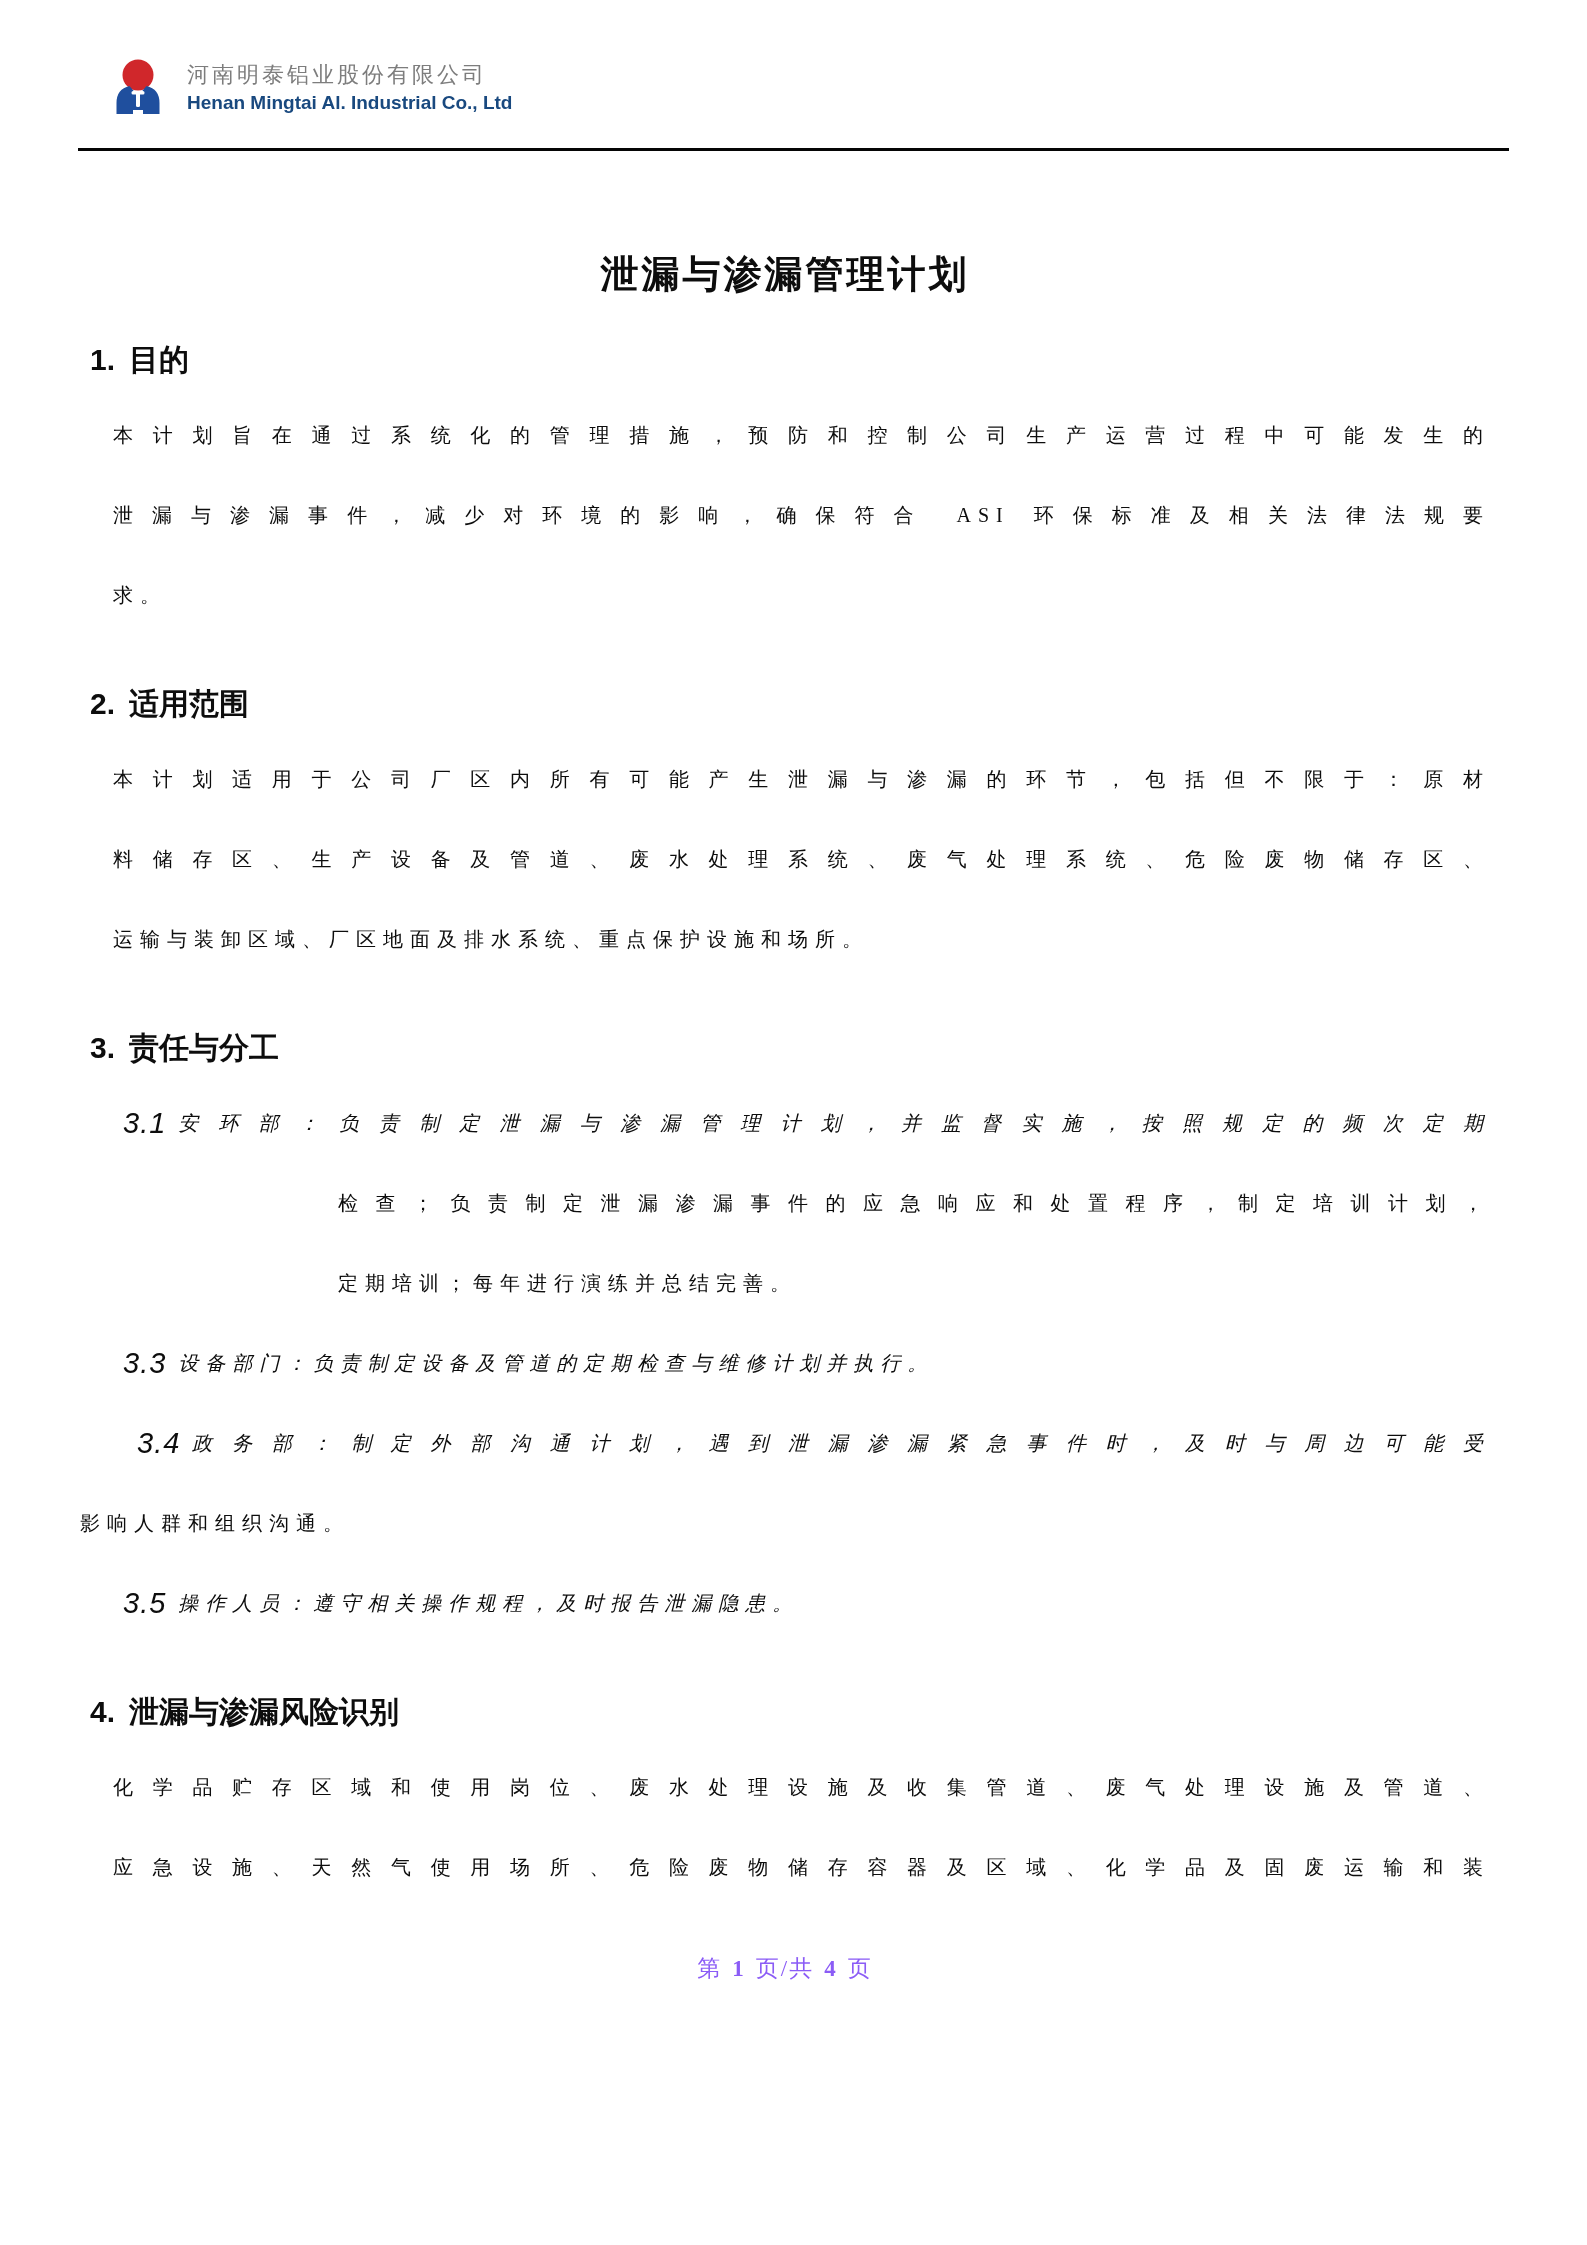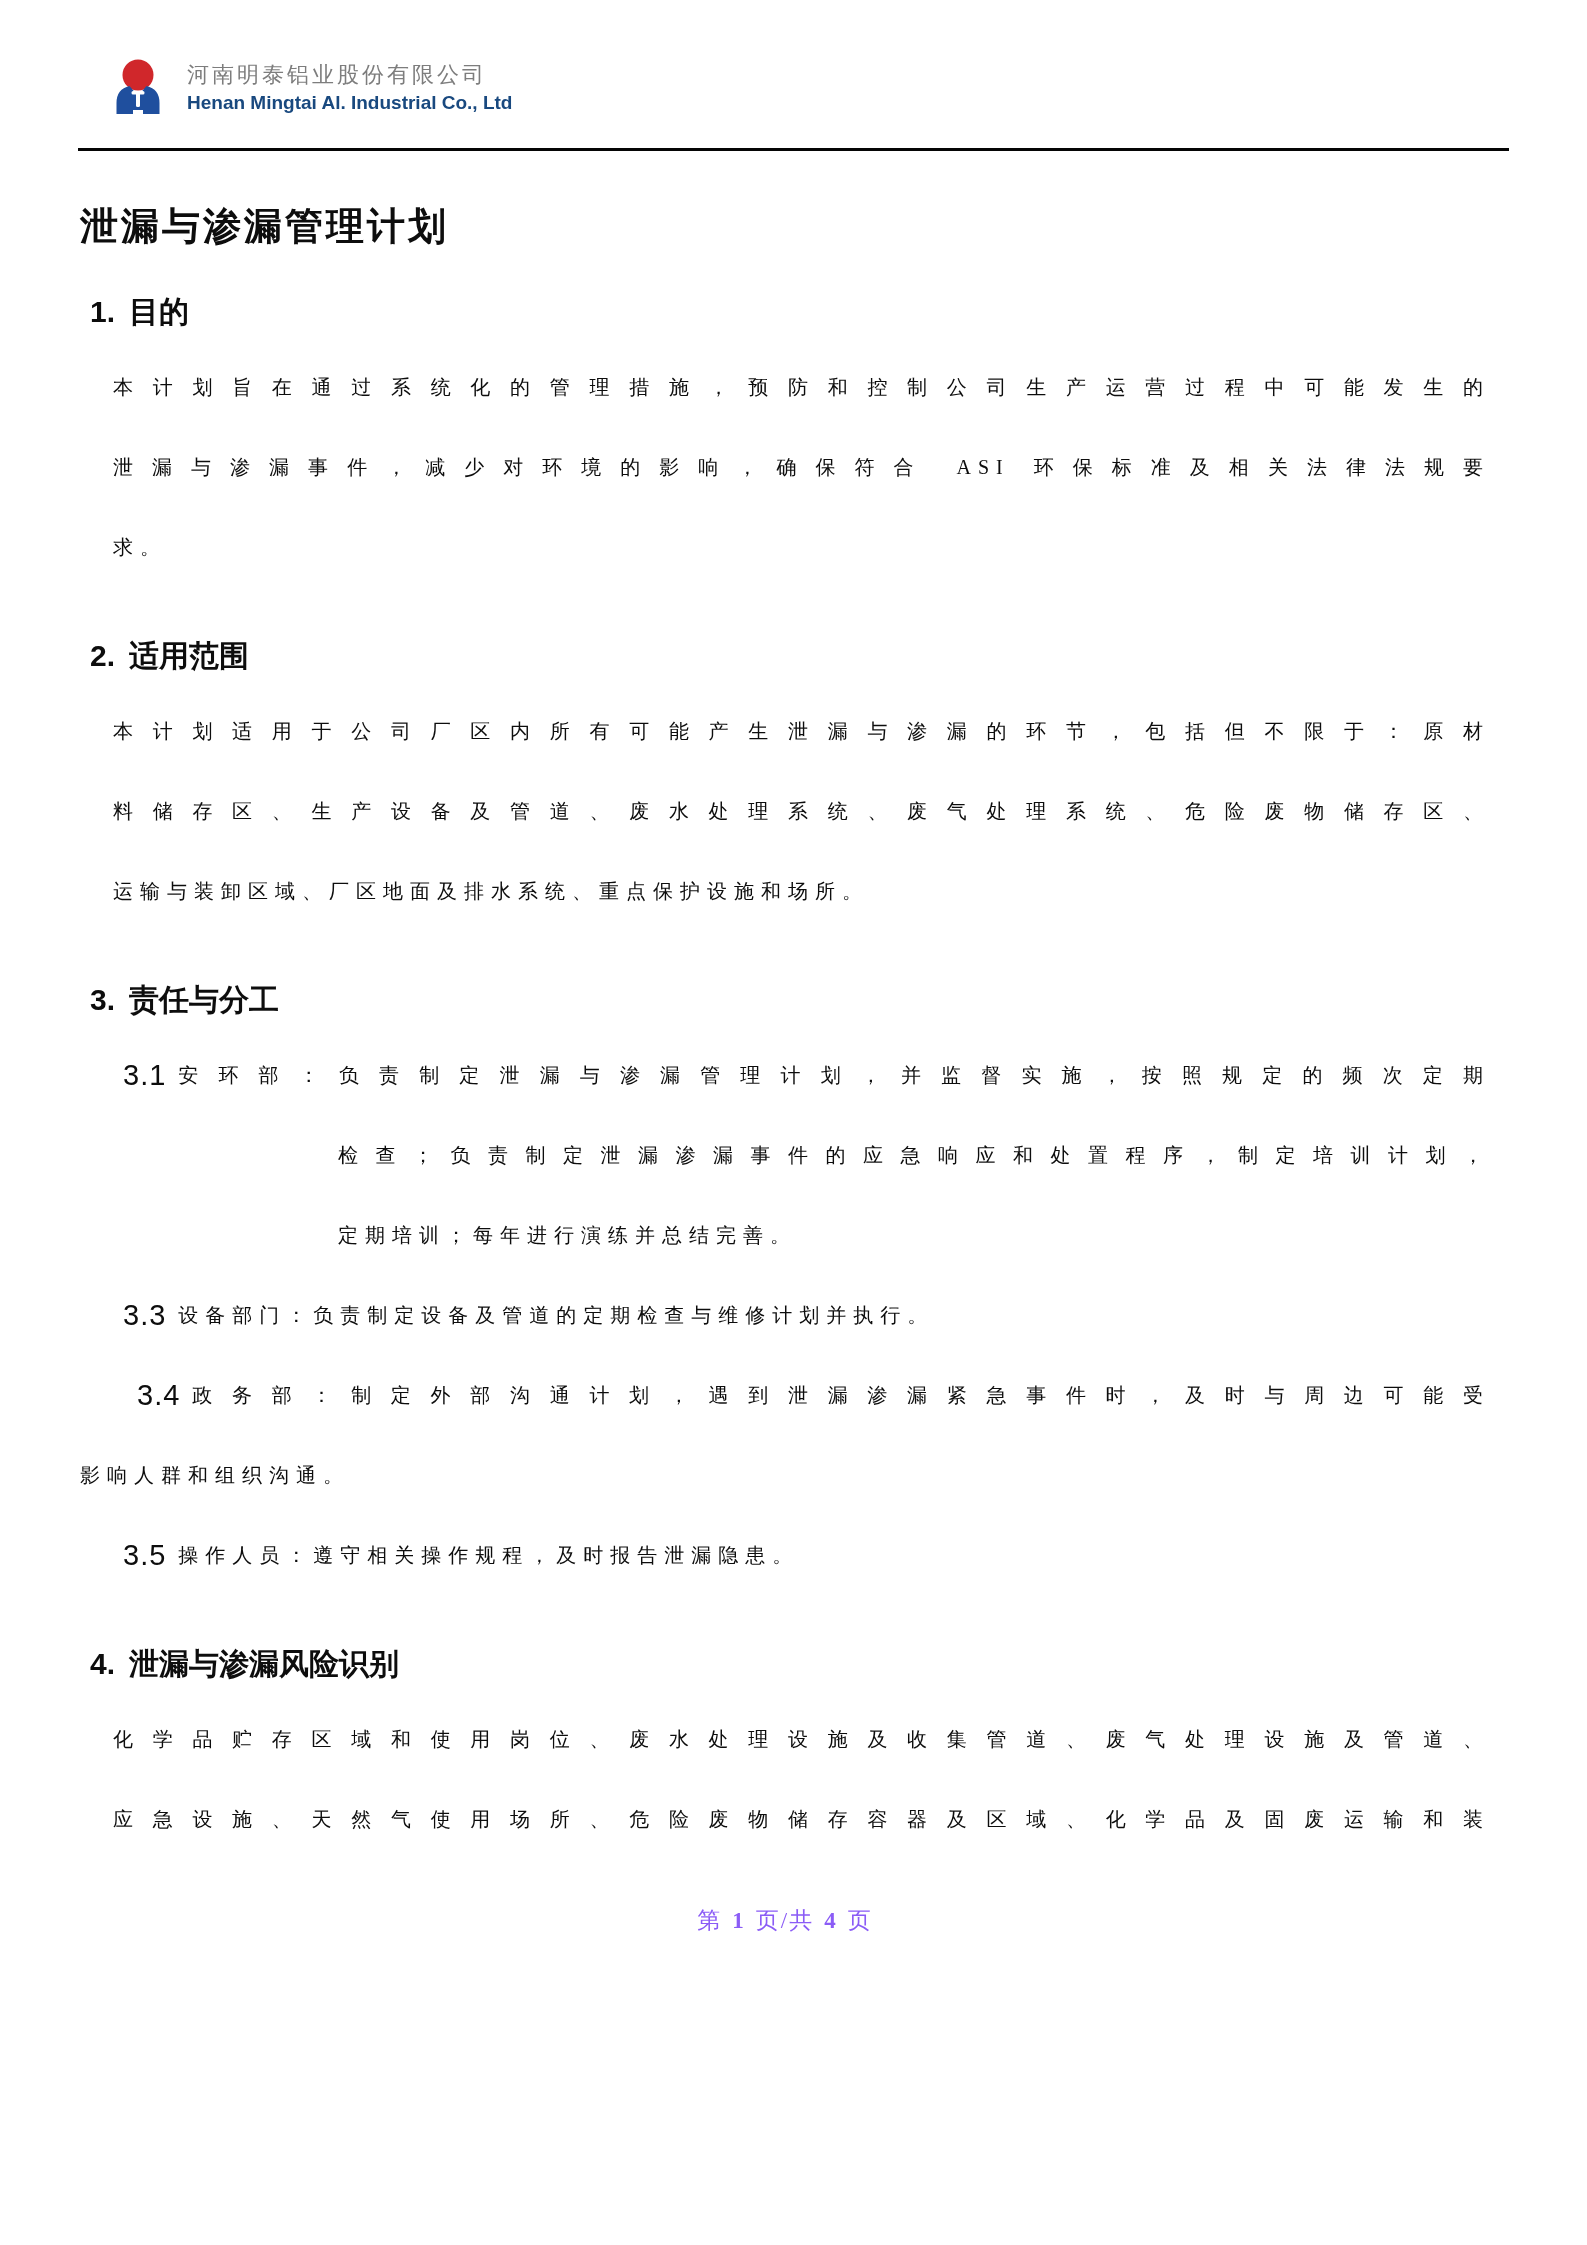--- a/index.html
+++ b/index.html
@@ -32,22 +32,22 @@
   .header-divider {
     position: absolute; top: 148px; left: 78px;
     width: 1431px; height: 0;
     border-top: 3px solid #050505;
   }
 
   
   .doc { position: absolute; top: 153px; left: 80px; width: 1410px; }
 
   .doc-title {
-    margin-top: 44px;
-    text-align: left;
+    margin-top: 92px;
+    text-align: center;
     font-size: 38px; font-weight: 700;
     letter-spacing: 3px;
     line-height: 58px;
   }
 
   .sec-heading {
     display: flex; align-items: baseline;
     padding-left: 10px;
     font-size: 30px; font-weight: 700;
     line-height: 50px;
@@ -68,21 +68,21 @@
     letter-spacing: 7px;
     line-height: 80px;
     white-space: nowrap;
   }
   .line.fill {
     white-space: normal;
     text-align: justify;
     text-align-last: justify;
   }
 
-  .item-line { display: flex; padding-left: 43px; }
+  .item-line { display: flex; padding-left: 43px; font-style: italic; }
   .item-line .inum {
     font-family: "Liberation Sans", sans-serif;
     font-size: 29px; letter-spacing: 1px;
     line-height: 80px;
     margin-right: 12px; flex: 0 0 auto;
   }
   .item-line .itext { flex: 1 1 auto; }
   .cont-indent { padding-left: 258px; }
   .cont-flush  { padding-left: 0; }
   .extra-indent { padding-left: 57px; }

